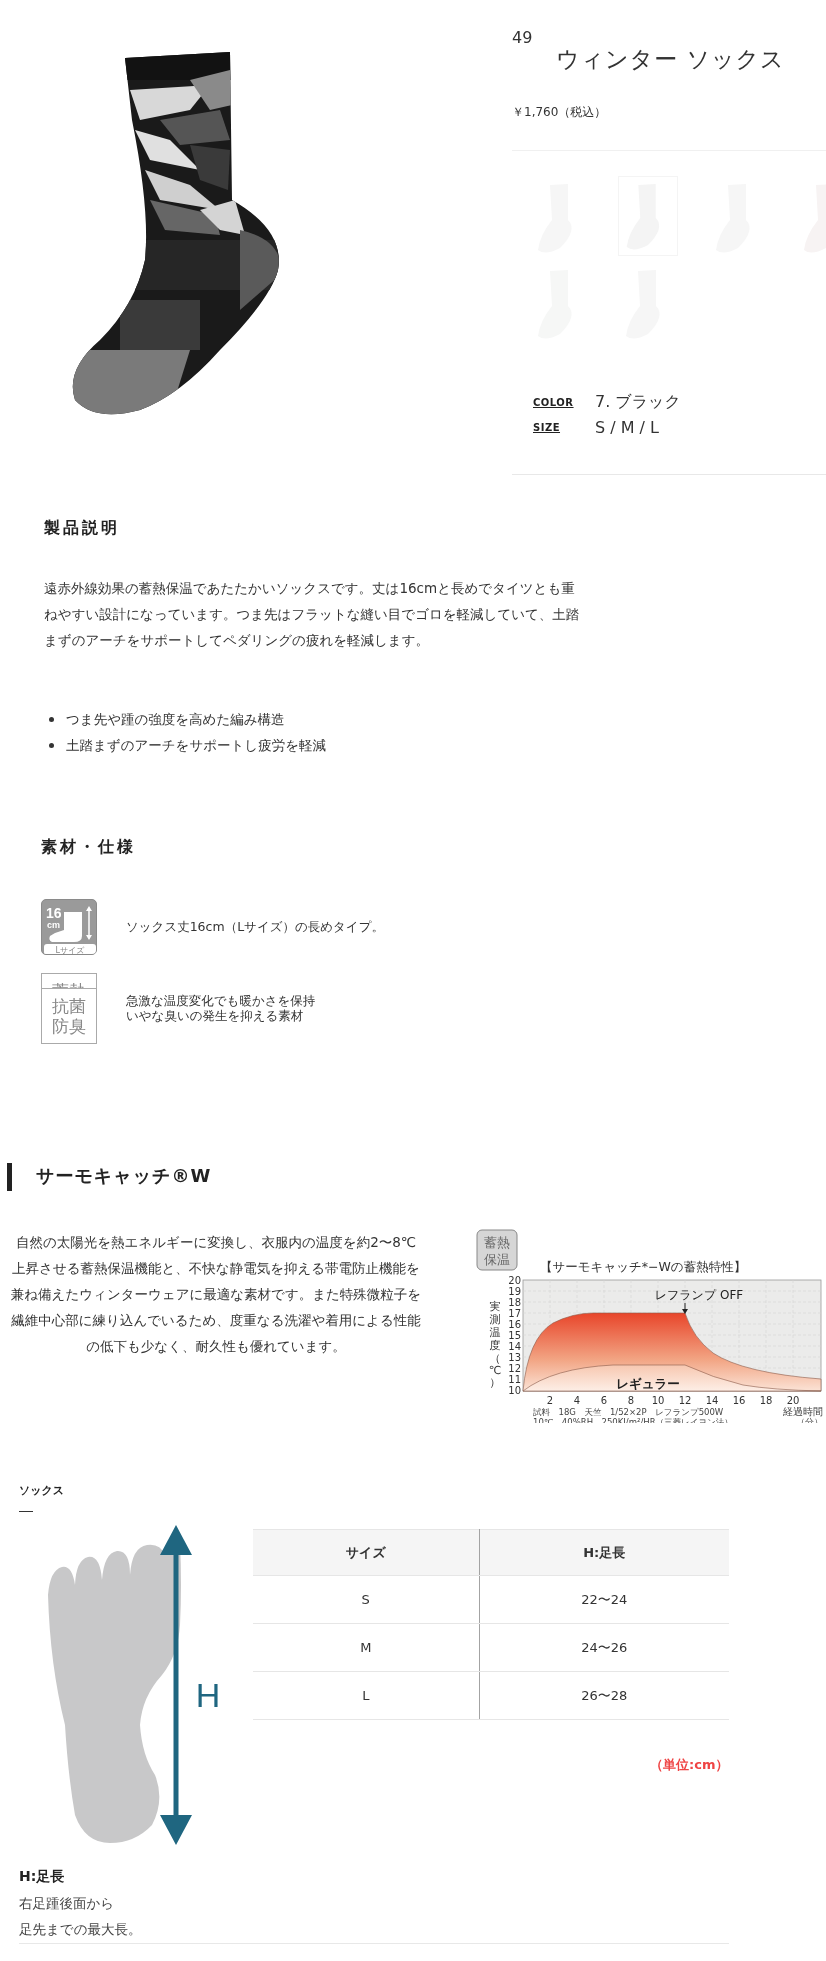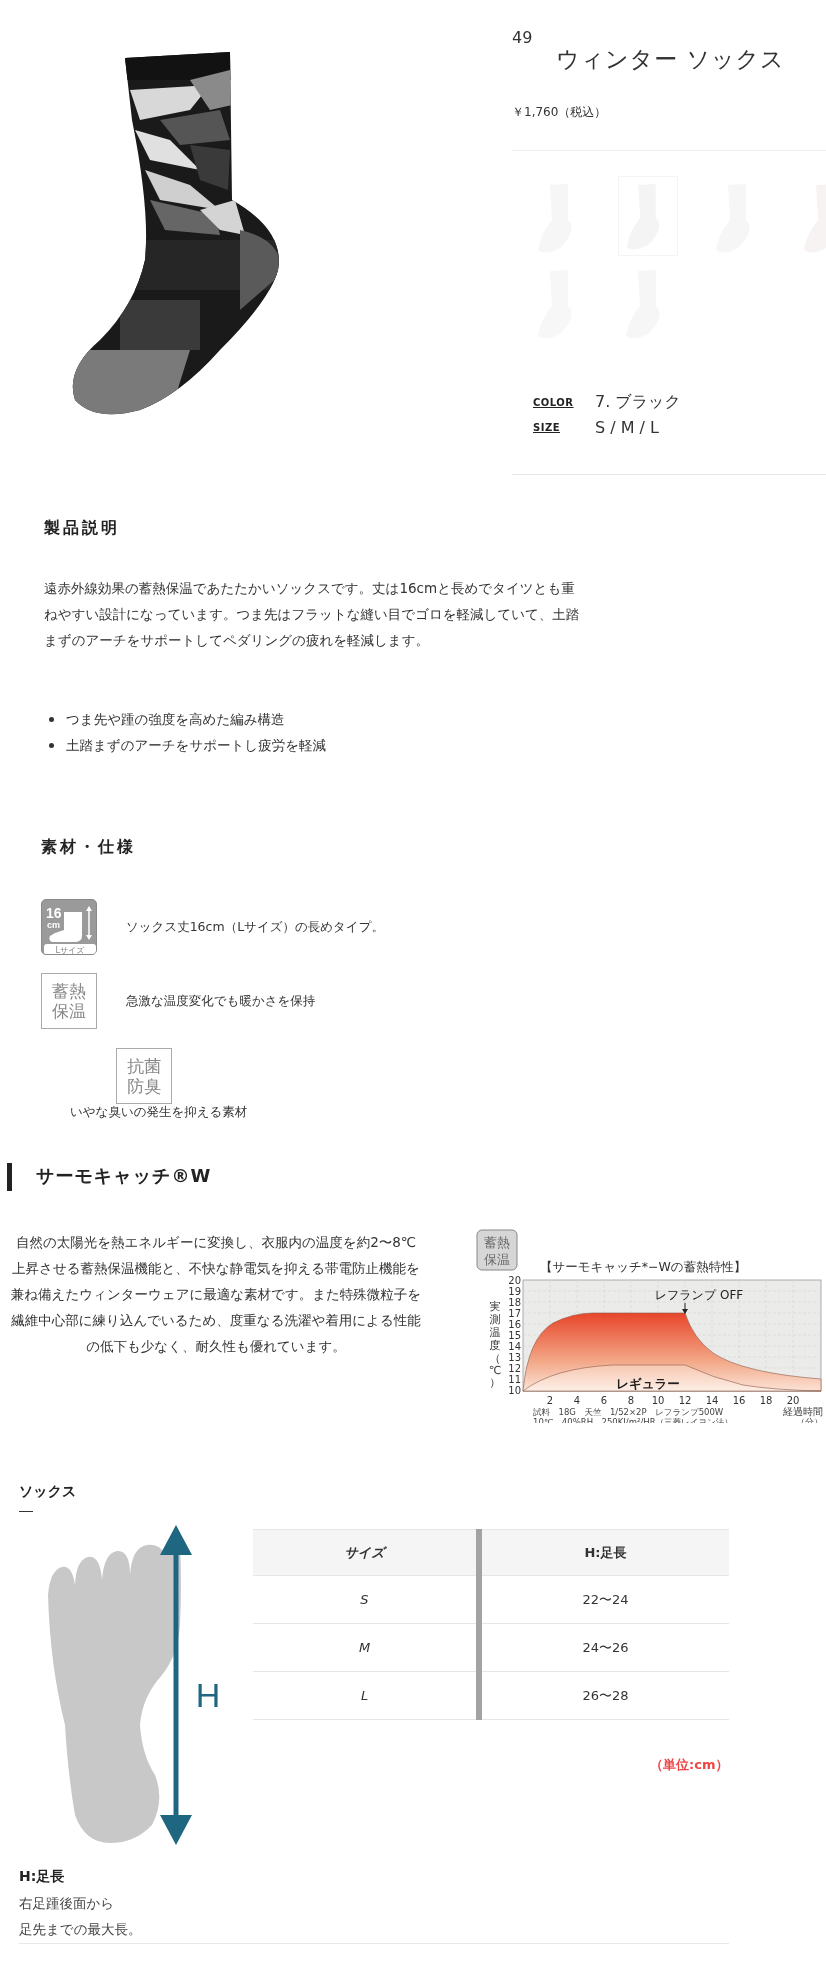--- a/index.html
+++ b/index.html
@@ -35,27 +35,27 @@
 
   
   .thermo-bar { left: 7px; top: 1163px; width: 5px; height: 28px; background: #222; }
   .thermo-title { left: 36px; top: 1164px; font-size: 18px; font-weight: bold; color: #222; letter-spacing: 1px; }
   .thermo-para { left: 10px; top: 1229px; width: 412px; font-size: 13.5px; line-height: 26px; color: #333; text-align: center; }
 
   
   .chart-wrap { left: 473px; top: 1228px; width: 353px; height: 195px; }
 
   
-  .size-title { left: 19px; top: 1483px; font-size: 14px; font-weight: bold; color: #222; }
+  .size-title { left: 19px; top: 1483px; font-size: 11px; font-weight: bold; color: #222; }
   .size-title-line { left: 19px; top: 1511px; width: 14px; height: 1px; background: #333; }
   .foot-wrap { left: 30px; top: 1525px; width: 210px; height: 325px; }
   .size-table { left: 253px; top: 1529px; width: 476px; border-collapse: collapse; }
   .size-table th { background: #f5f5f5; height: 46px; font-size: 13px; font-weight: bold; color: #333; border-top: 1px solid #e6e6e6; border-bottom: 1px solid #e6e6e6; }
   .size-table td { height: 48px; font-size: 13px; color: #333; text-align: center; border-bottom: 1px solid #e6e6e6; }
-  .size-table th:first-child, .size-table td:first-child { border-right: 6px solid #a3a3a3; width: 226px; font-style: italic; }
+  .size-table th:first-child, .size-table td:first-child { border-right: 1px solid #a3a3a3; width: 226px; }
   .unit-note { left: 650px; top: 1756px; font-size: 13px; font-weight: bold; color: #ef4444; }
   .h-label { left: 19px; top: 1868px; font-size: 14px; font-weight: bold; color: #222; }
   .h-desc { left: 19px; top: 1890px; font-size: 13.5px; line-height: 26px; color: #444; }
   .bottom-line { left: 19px; top: 1943px; width: 710px; height: 1px; background: #e8e8e8; }
 </style>
 </head>
 <body>
 
 <div class="abs product-image">
   <svg viewBox="0 0 290 410" width="290" height="410">
@@ -157,21 +157,21 @@
 </div>
 
 <div class="feature-row" style="top:973px;">
   <div class="feature-icon">
     <span>蓄熱</span>
     <span>保温</span>
   </div>
   <span class="feature-text">急激な温度変化でも暖かさを保持</span>
 </div>
 
-<div class="feature-row" style="top:1048px;flex-direction:column;">
+<div class="feature-row" style="top:988px;">
   <div class="feature-icon">
     <span>抗菌</span>
     <span>防臭</span>
   </div>
   <span class="feature-text">いやな臭いの発生を抑える素材</span>
 </div>
 
 <div class="abs thermo-bar"></div>
 <h2 class="abs thermo-title">サーモキャッチ®W</h2>
 <p class="abs thermo-para">自然の太陽光を熱エネルギーに変換し、衣服内の温度を約2〜8℃上昇させる蓄熱保温機能と、不快な静電気を抑える帯電防止機能を兼ね備えたウィンターウェアに最適な素材です。また特殊微粒子を繊維中心部に練り込んでいるため、度重なる洗濯や着用による性能の低下も少なく、耐久性も優れています。</p>

